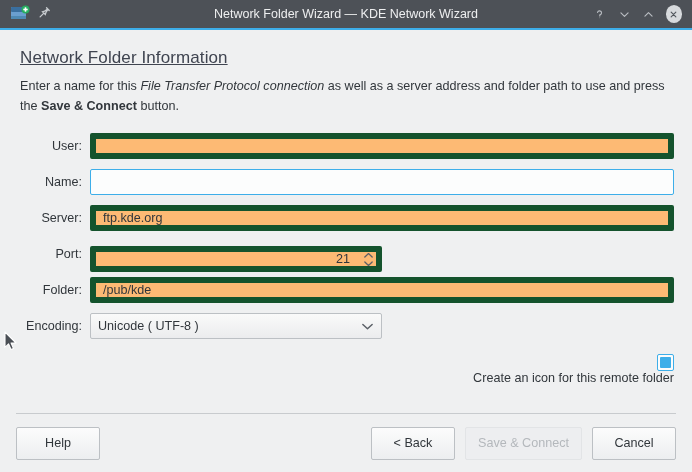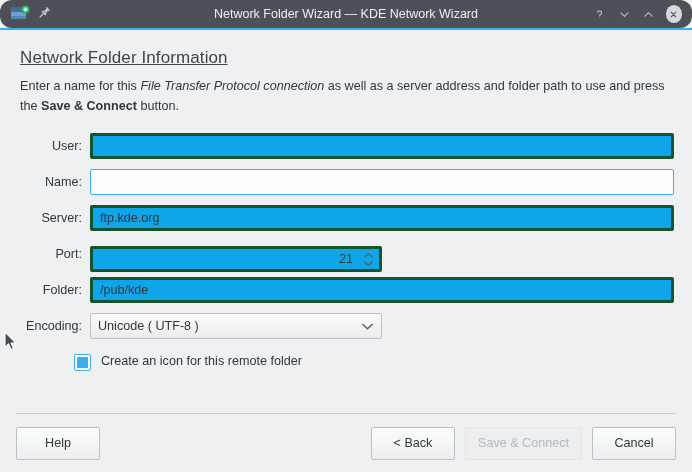--- a/index.html
+++ b/index.html
@@ -25,21 +25,20 @@
 
   
   #titlebar {
     height: 28px;
     background: #4d5157;
     display: flex;
     align-items: center;
     flex: 0 0 auto;
     position: relative;
     padding: 0 6px;
-    border-radius: 12px;
   }
   #titlebar-accent {
     position: absolute;
     left: 0; right: 0;
     bottom: -2px;
     height: 2px;
     background: #3daee9;
   }
   .tb-left {
     display: flex;
@@ -123,22 +122,22 @@
     text-align: right;
     padding-right: 8px;
     font-size: 12.6px;
     color: #31363b;
     flex: 0 0 auto;
     white-space: nowrap;
   }
   .field {
     height: 26px;
     box-sizing: border-box;
-    background: #0ea5e9;
-    border: 3px solid #14532d;
+    background: #fdba74;
+    border: 6px solid #14532d;
     border-radius: 2px;
     font-family: "Liberation Sans", sans-serif;
     font-size: 12.6px;
     color: #31363b;
     padding: 0 7px;
     outline: none;
   }
   .field.wide { width: 588px; }
   .field.focused {
     border: 1px solid #3daee9;
@@ -185,22 +184,23 @@
     padding: 8px 7px;
     font-size: 12.6px;
     color: #31363b;
     justify-content: space-between;
   }
   .combo .chev { color: #5b6067; display: flex; align-items: center; }
 
   
   .check-row {
     display: flex;
-    align-items: flex-start;
-    margin: 14px 0 0 56px;
+    align-items: flex-end;
+    margin: 14px 0 0 76px;
+    flex-direction: column;
   }
   .checkbox {
     width: 17px;
     height: 17px;
     box-sizing: border-box;
     border: 1px solid #3daee9;
     border-radius: 2px;
     background: #fcfcfc;
     display: flex;
     align-items: center;

